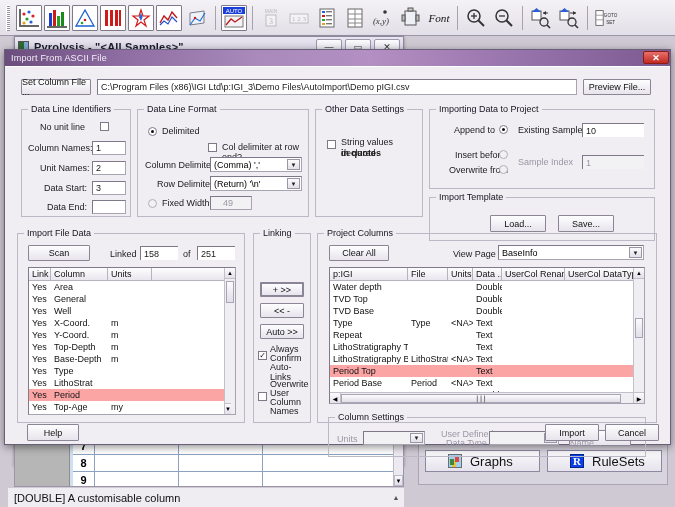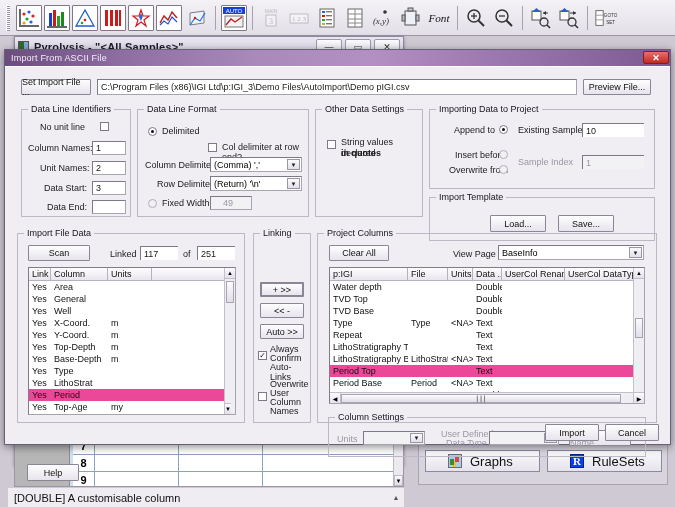--- a/index.html
+++ b/index.html
@@ -142,21 +142,21 @@
     padding:0 3px; font-size:9px; color:#15151f; }
 
   
   .tbl { position:absolute; background:#fff; border:1px solid #a7a2b0;
     border-top-color:#807a8b; border-left-color:#807a8b; overflow:hidden; }
   .thead { display:flex; height:13px; background:linear-gradient(#fdfdfe,#e9e6ee);
     border-bottom:1px solid #b7b2c0; }
   .th { border-right:1px solid #b7b2c0; font-size:9px; padding-left:3px;
     display:flex; align-items:center; color:#111; overflow:hidden; white-space:nowrap; }
   .trow { display:flex; height:12px; align-items:center; }
-  .trow.alt { background:#ec4899; }
+  .trow.alt { background:#fca5a5; }
   .td { font-size:9px; padding-left:3px; overflow:hidden; white-space:nowrap;
     display:flex; align-items:center; height:12px; color:#111; }
   .vscroll { position:absolute; right:0; top:0; bottom:0; width:11px;
     background:#efeef2; border-left:1px solid #c3bfcb; }
   .vscroll .ar { height:11px; display:flex; align-items:center; justify-content:center;
     font-size:6px; background:linear-gradient(#fbfbfd,#e3e0e9); border-bottom:1px solid #c3bfcb; }
   .vscroll .ar.bot { position:absolute; bottom:0; border-bottom:none; border-top:1px solid #c3bfcb; }
   .vscroll .thumb { position:absolute; left:1px; right:1px; background:linear-gradient(#fcfcfe,#e1dee7);
     border:1px solid #a9a4b3; }
   .hscroll { position:absolute; left:0; right:0; height:11px; background:#efeef2;
@@ -428,21 +428,21 @@
   </div>
 
   <div class="dlg">
     <div class="dlg-title">
       <span class="tx">Import From ASCII File</span>
       <span class="dlg-close">✕</span>
     </div>
 
     <div class="dlg-body">
 
-      <div class="btn" style="position:absolute;left:16px;top:12px;width:70px;height:16px;">Set Import File ...</div>
+      <div class="btn" style="position:absolute;left:16px;top:12px;width:70px;height:16px;">Set Column File ...</div>
       <div class="fld" style="position:absolute;left:92px;top:12px;width:480px;height:16px;">C:\Program Files (x86)\IGI Ltd\p:IGI_3\Demo Files\AutoImport\Demo pIGI.csv</div>
       <div class="btn" style="position:absolute;left:578px;top:12px;width:68px;height:16px;">Preview File...</div>
 
       <div class="group" style="left:16px;top:42px;width:110px;height:108px;">
         <span class="cap">Data Line Identifiers</span>
         <span class="lbl" style="position:absolute;left:18px;top:12px;">No unit line</span>
         <span class="chk" style="position:absolute;left:78px;top:12px;"></span>
 
         <span class="lbl" style="position:absolute;left:6px;top:33px;">Column Names:</span>
         <div class="fld" style="position:absolute;left:70px;top:31px;width:34px;height:14px;">1</div>
@@ -510,21 +510,21 @@
       <div class="group" style="left:424px;top:130px;width:226px;height:44px;">
         <span class="cap">Import Template</span>
         <div class="btn" style="position:absolute;left:60px;top:17px;width:56px;height:17px;">Load...</div>
         <div class="btn" style="position:absolute;left:128px;top:17px;width:56px;height:17px;">Save...</div>
       </div>
 
       <div class="group" style="left:12px;top:166px;width:228px;height:190px;">
         <span class="cap">Import File Data</span>
         <div class="btn" style="position:absolute;left:10px;top:11px;width:62px;height:16px;">Scan</div>
         <span class="lbl" style="position:absolute;left:92px;top:15px;">Linked</span>
-        <div class="fld" style="position:absolute;left:122px;top:12px;width:38px;height:14px;border-bottom:none;border-right:none;">117</div>
+        <div class="fld" style="position:absolute;left:122px;top:12px;width:38px;height:14px;border-bottom:none;border-right:none;">158</div>
         <span class="lbl" style="position:absolute;left:165px;top:15px;">of</span>
         <div class="fld" style="position:absolute;left:179px;top:12px;width:38px;height:14px;border-bottom:none;border-right:none;">251</div>
 
         <div class="tbl" style="left:10px;top:33px;width:208px;height:148px;">
           <div class="thead">
             <div class="th" style="width:22px;">Link</div>
             <div class="th" style="width:57px;">Column</div>
             <div class="th" style="width:44px;">Units</div>
             <div class="th" style="width:74px;"></div>
           </div>
@@ -746,19 +746,19 @@
         </div>
         <span class="lbl dis" style="position:absolute;left:112px;top:11px;">User Defined</span>
         <span class="lbl dis" style="position:absolute;left:117px;top:20px;">Data Type</span>
         <div class="combo dis" style="position:absolute;left:160px;top:13px;width:70px;height:14px;">
           <span></span>
           <span class="ar">▼</span>
         </div>
         <div class="btn dis" style="position:absolute;left:240px;top:12px;width:62px;height:16px;">Modify Name...</div>
       </div>
 
-      <div class="btn" style="position:absolute;left:22px;top:357px;width:52px;height:17px;margin-top:40px;">Help</div>
+      <div class="btn" style="position:absolute;left:22px;top:357px;width:52px;height:17px;">Help</div>
       <div class="btn" style="position:absolute;left:540px;top:357px;width:54px;height:17px;">Import</div>
       <div class="btn" style="position:absolute;left:600px;top:357px;width:54px;height:17px;">Cancel</div>
 
     </div>
   </div>
 </div>
 
 </body></html>

